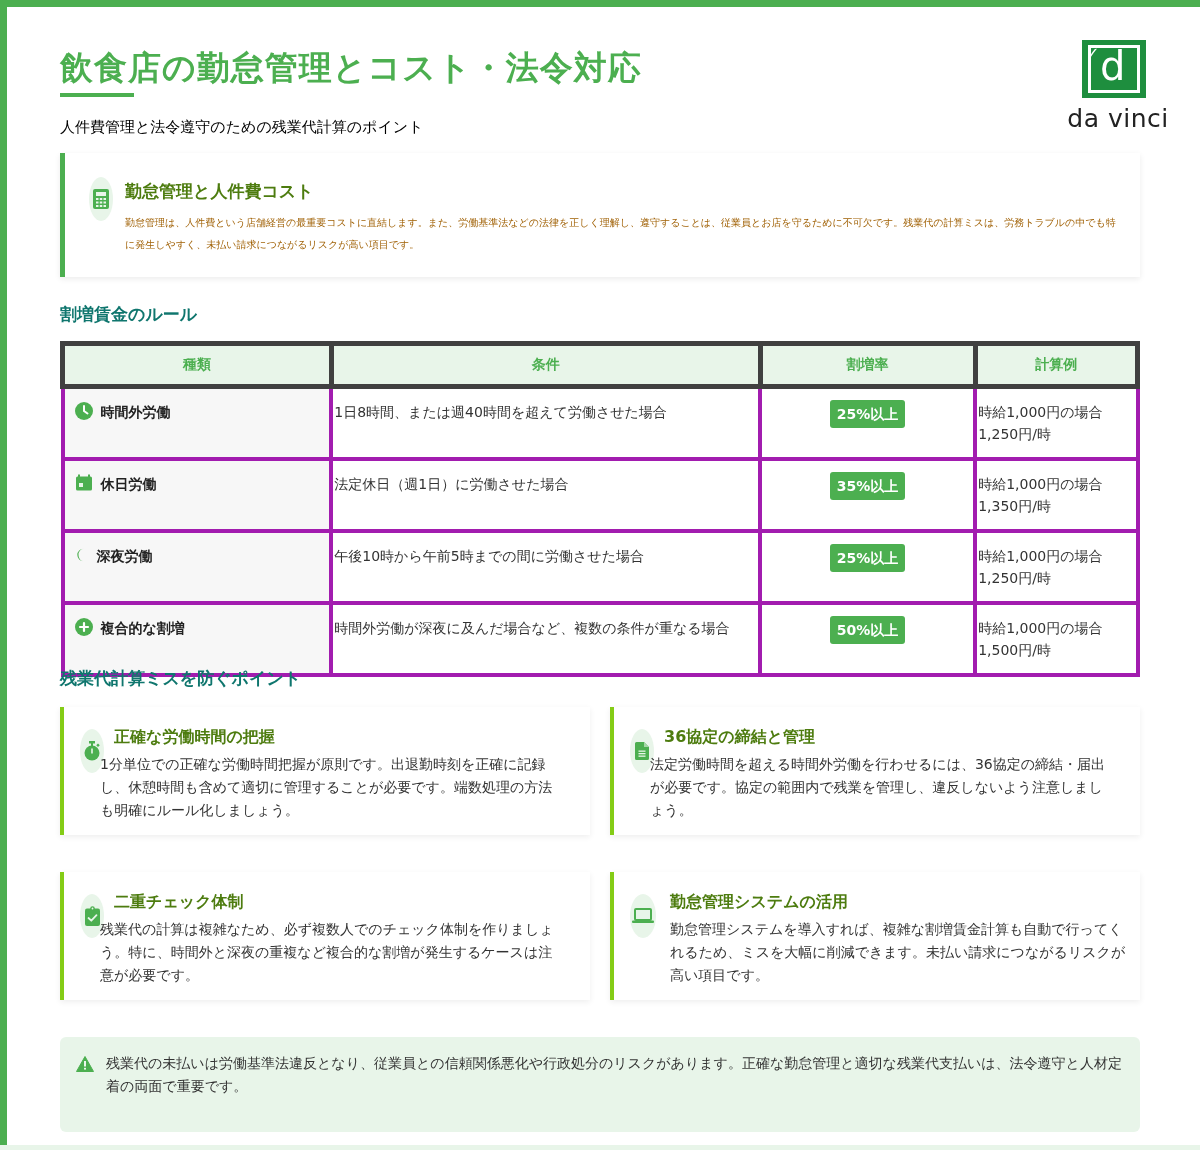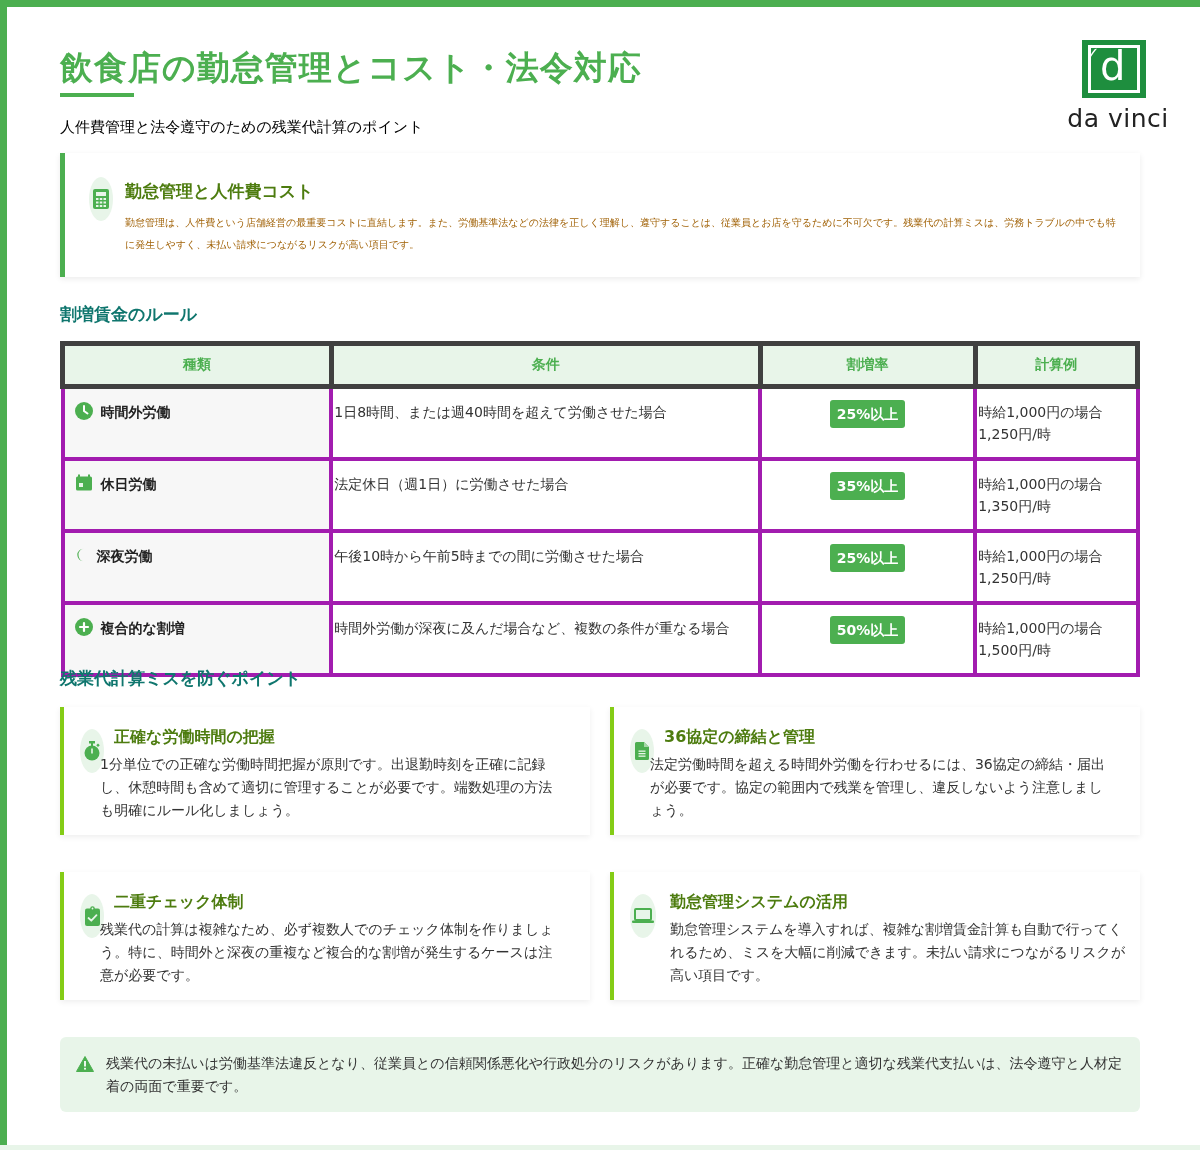--- a/index.html
+++ b/index.html
@@ -105,21 +105,21 @@
   }
   .point-card .icon-oval { left: 16px; top: 22px; }
   .point-card .card-title { position: absolute; left: 50px; top: 20px; font-size: 16px; }
   .point-card .card-text {
     position: absolute; left: 36px; top: 46px; width: 462px;
     font-size: 14px; line-height: 23px; color: #333333;
   }
 
   
   .warning-box {
-    position: absolute; left: 0; top: 1037px; width: 1080px; height: 75px;
+    position: absolute; left: 0; top: 1037px; width: 1080px; height: 95px;
     background: #e8f5e9; border-radius: 6px;
   }
   .warning-icon { position: absolute; left: 16px; top: 19px; width: 18px; height: 16px; }
   .warning-text {
     position: absolute; left: 46px; top: 15px; width: 1020px; font-size: 14px; line-height: 23px; color: #333333;
   }
 </style>
 </head>
 <body>
 

